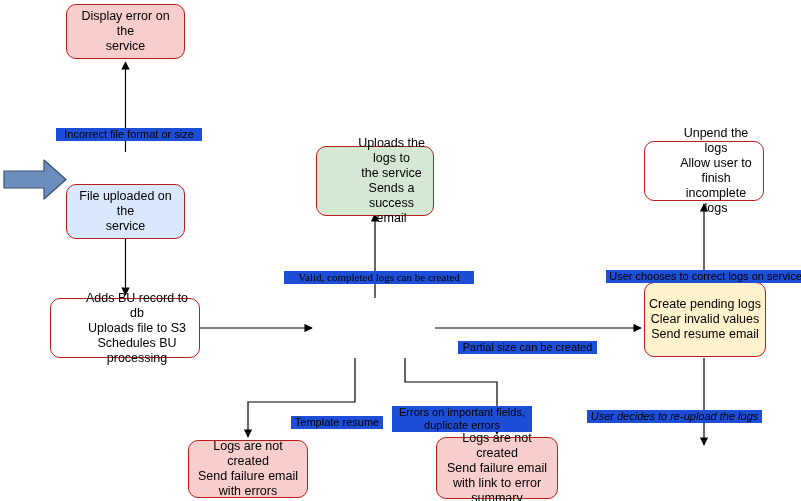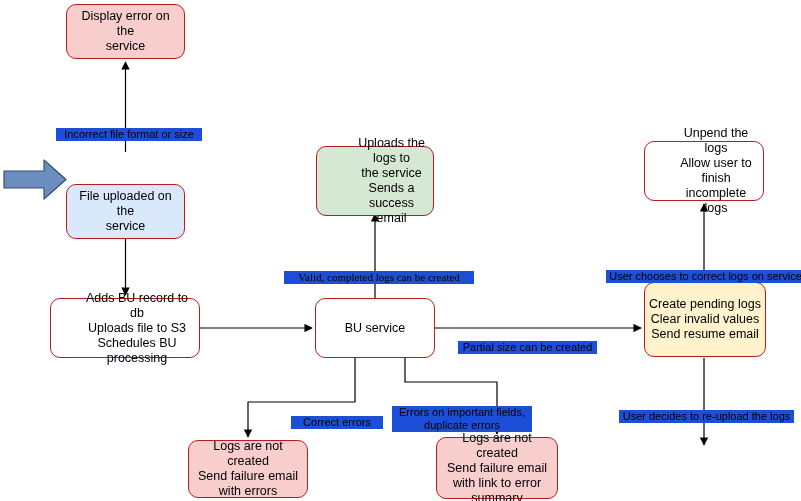--- a/index.html
+++ b/index.html
@@ -93,21 +93,20 @@
 
   <div class="node" style="left:50px; top:298px; width:150px; height:60px; background:#ffffff;padding-left:28px;">Adds BU record to db
 Uploads file to S3
 Schedules BU processing</div>
 
   <div class="node" style="left:316px; top:146px; width:118px; height:70px; background:#d5e8d4;padding-left:37px;">Uploads the logs to
 the service
 Sends a success
 email</div>
 
-  <div class="node" style="left:315px; top:298px; width:120px; height:60px; background:#ffffff;">BU service</div>
 
   <div class="node" style="left:188px; top:440px; width:120px; height:58px; background:#f8cecc;">Logs are not created
 Send failure email
 with errors</div>
 
   <div class="node" style="left:436px; top:437px; width:122px; height:62px; background:#f8cecc;">Logs are not created
 Send failure email
 with link to error
 summary</div>
 
@@ -120,22 +119,22 @@
 Send resume email</div>
 
 
   <div class="edge-label" style="left:56px; top:108px; width:142px;">Incorrect file format or size</div>
 
 
   <div class="edge-label" style="left:284px; top:251px; width:186px;font-family:Liberation Serif, serif;">Valid, completed logs can be created</div>
 
   <div class="edge-label" style="left:458px; top:321px; width:135px;">Partial size can be created</div>
 
-  <div class="edge-label" style="left:291px; top:396px; width:88px;">Correct errors</div>
+  <div class="edge-label" style="left:291px; top:396px; width:88px;">Template resume</div>
 
   <div class="edge-label" style="left:392px; top:386px; width:136px;">Errors on important fields,
 duplicate errors</div>
 
   <div class="edge-label" style="left:606px; top:250px; width:195px;">User chooses to correct logs on service</div>
 
-  <div class="edge-label" style="left:619px; top:390px; width:171px;">User decides to re-upload the logs</div>
+  <div class="edge-label" style="left:587px; top:390px; width:171px;font-style:italic;">User decides to re-upload the logs</div>
 
 </div>
 
 </body></html>

